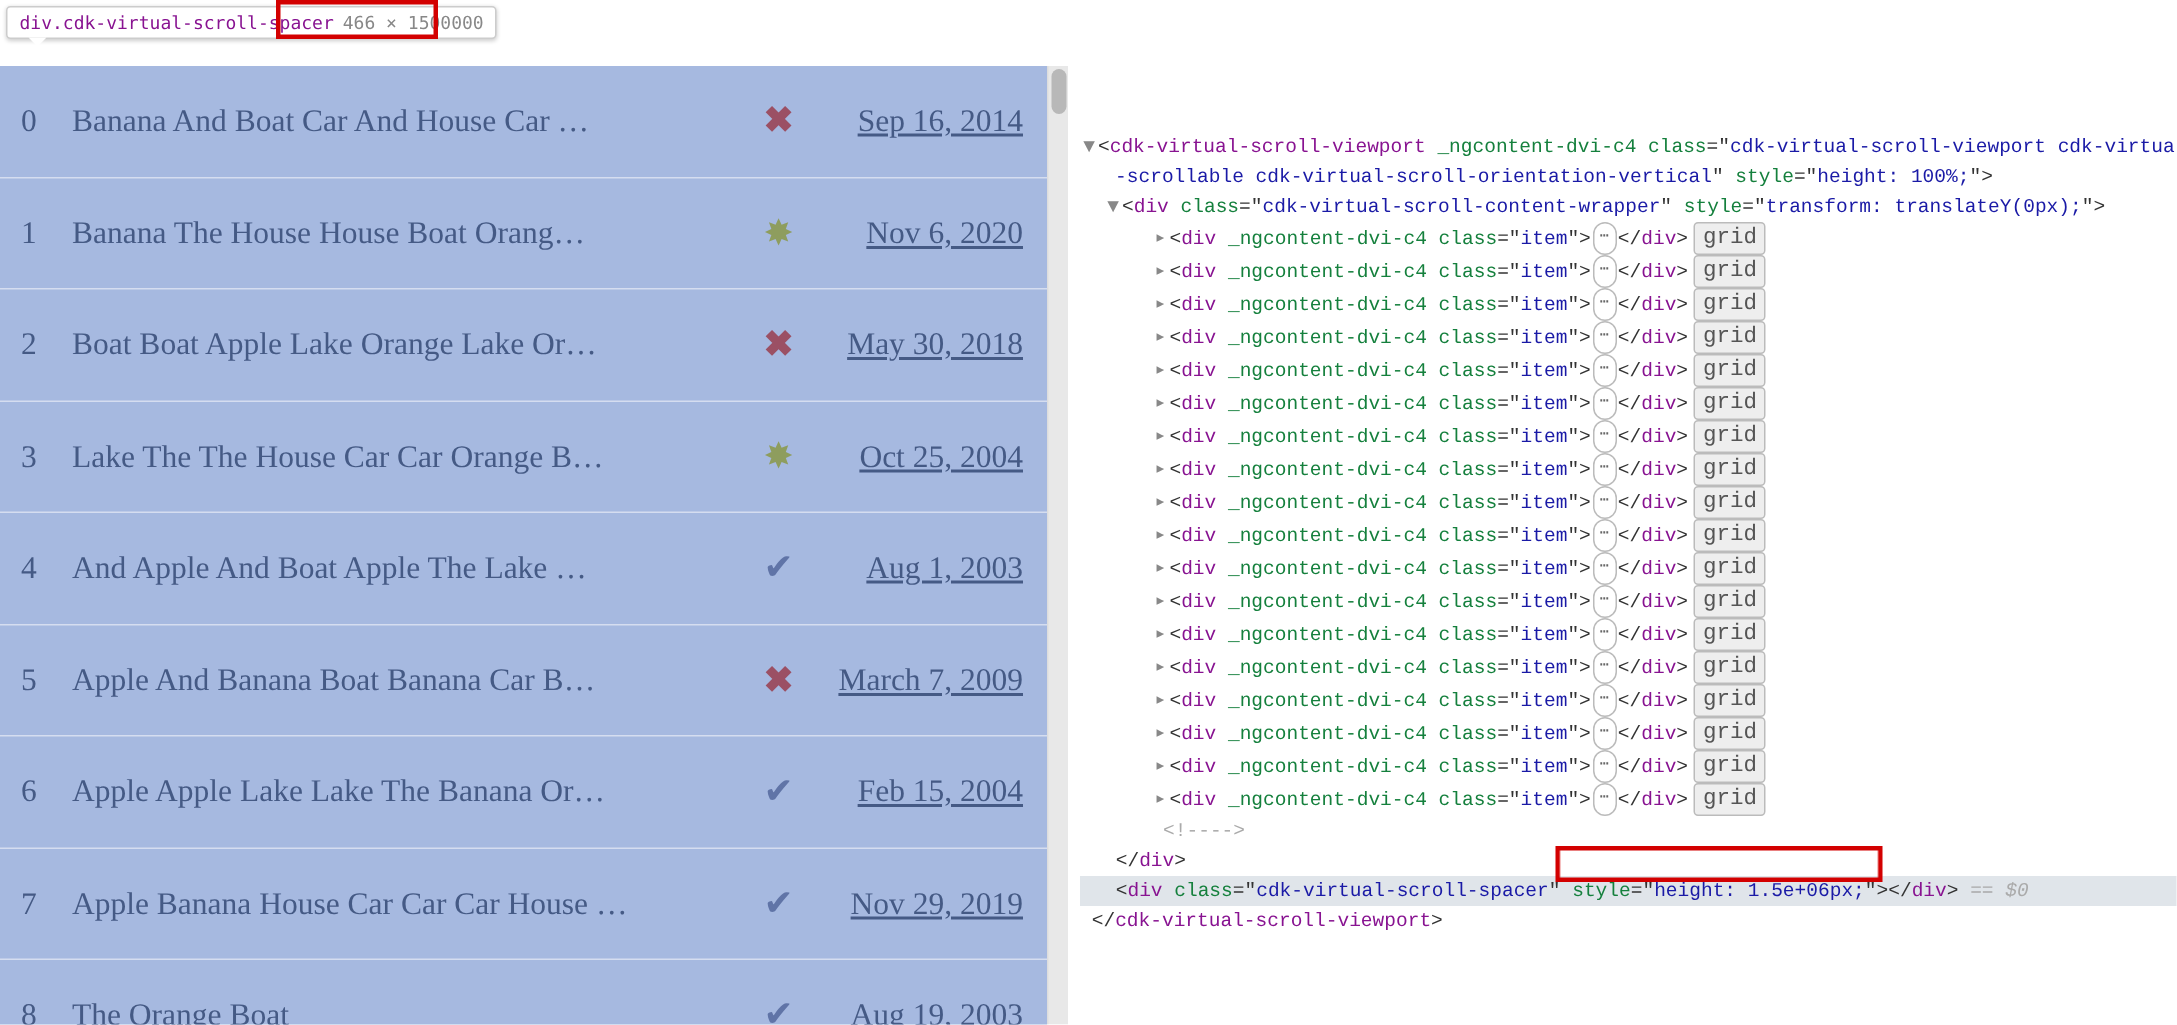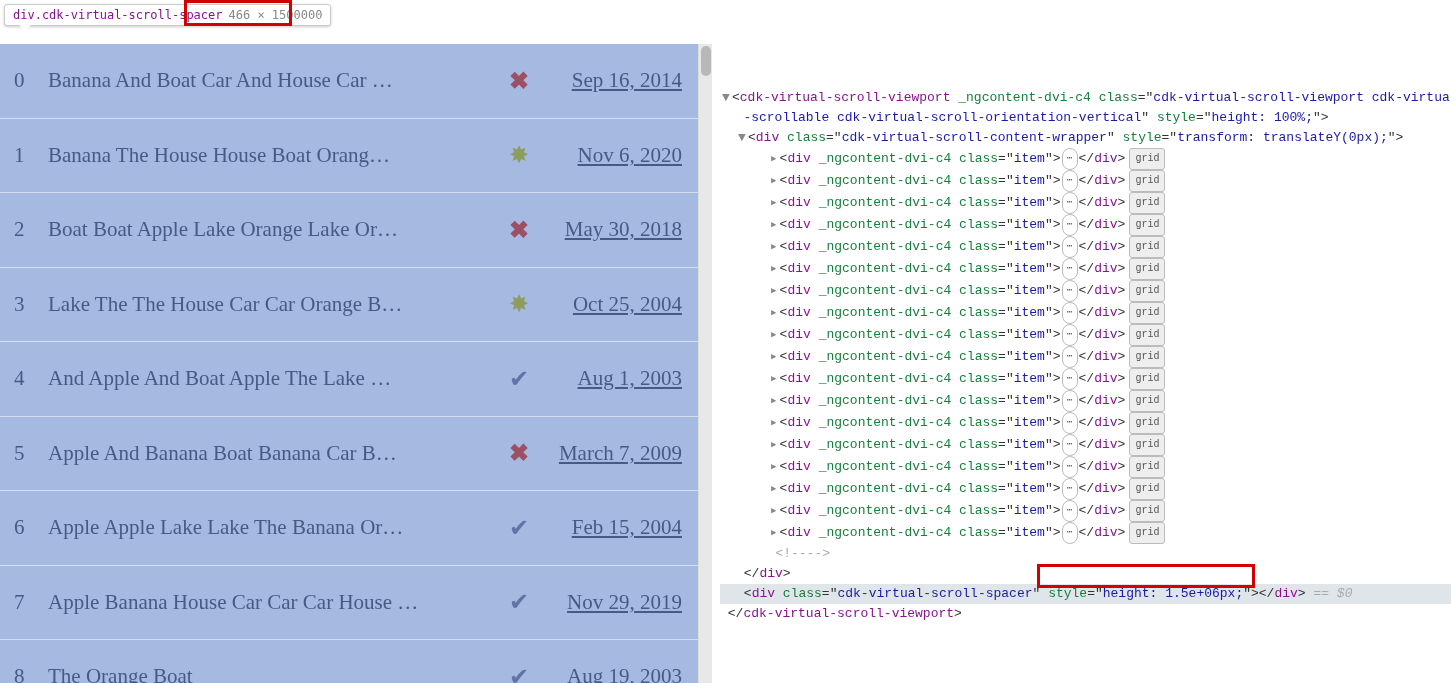--- a/index.html
+++ b/index.html
@@ -68,21 +68,21 @@
   .tag { color: #881391; }
   .attr-name { color: #15803d; text-align: center; }
   .attr-val { color: #1a1aa6; }
   .punct { color: #333; }
   .ellipsis-badge {
     display: inline-block; background: #fff; border: 1px solid #bbb; border-radius: 8px;
     padding: 0 4px; font-size: 10px; color: #666; vertical-align: middle; margin: 0 1px;
   }
   .grid-badge {
     display: inline-block; background: #eee; border: 1px solid #bbb; border-radius: 3px;
-    padding: 0 5px; font-size: 10px; color: #555; margin-left: 4px; vertical-align: middle;
+    padding: 0 5px; font-size: 15px; color: #555; margin-left: 4px; vertical-align: middle;
   }
   .selected-line { background: #e0e5ea; }
   .eq0 { color: #aaa; font-style: italic; }
   .comment { color: #aaa; }
   
   .red-box-style {
     position: absolute; border: 3px solid #d30000; pointer-events: none;
     top: 564px; left: 1037px; width: 218px; height: 24px;
   }
 </style>

